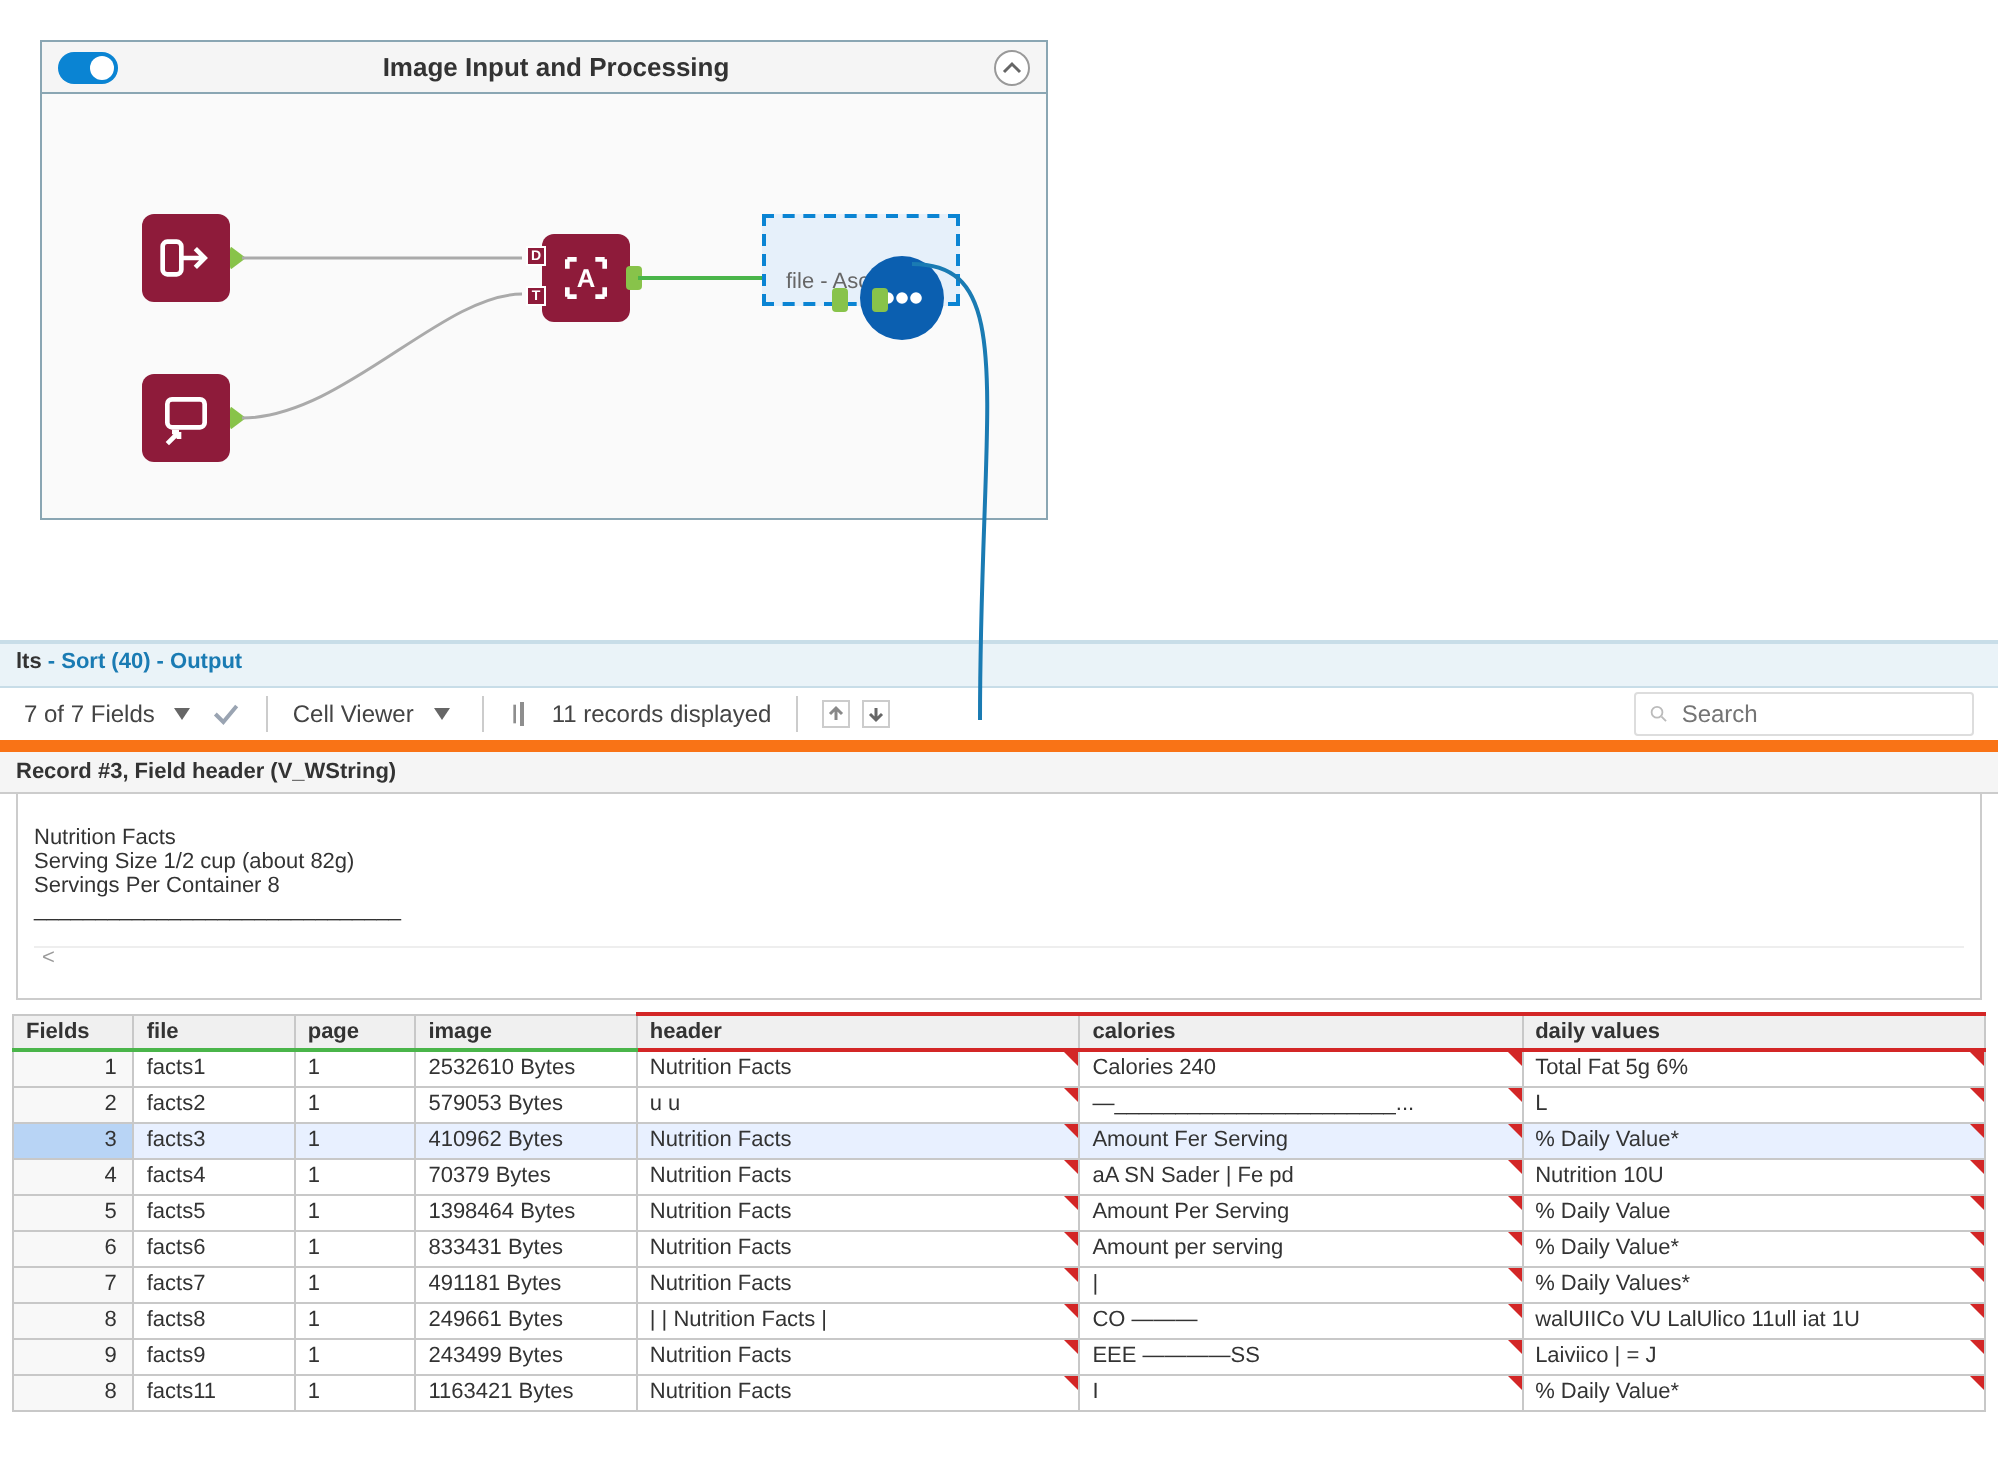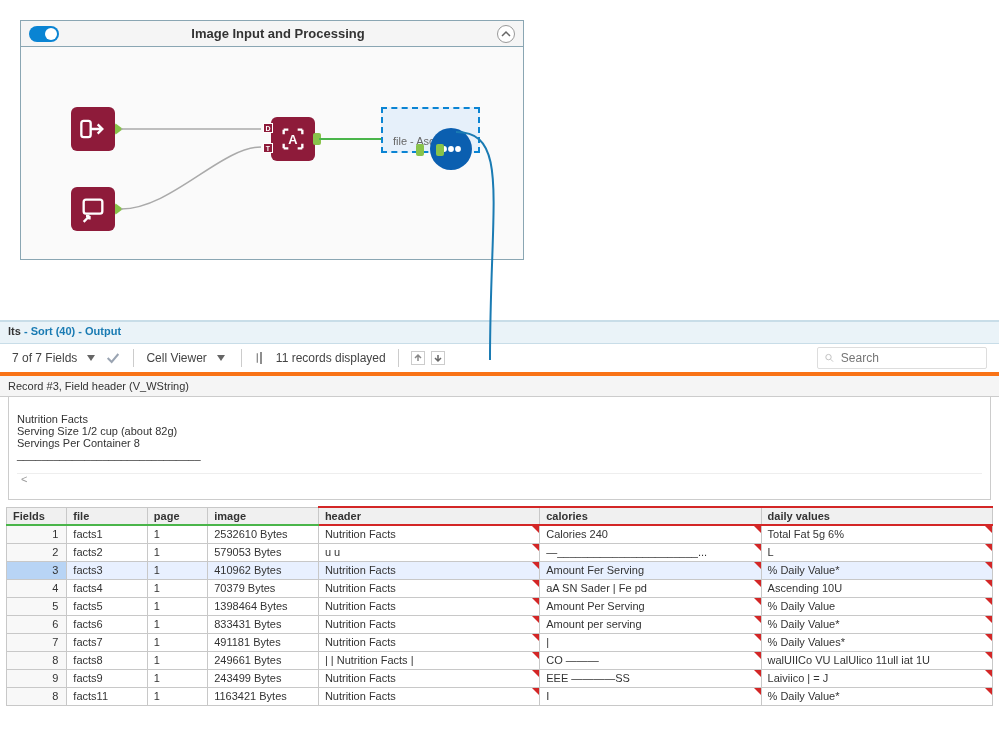--- a/index.html
+++ b/index.html
@@ -125,21 +125,21 @@
   }
   .results-titlebar a, .results-titlebar span.sep {
     color: #1a7bb3;
     text-decoration: none;
   }
   .toolbar {
     height: 32px;
     display:flex;
     align-items:center;
     padding: 0 12px;
-    border-bottom: 4px solid #f97316;
+    border-bottom: 6px solid #f97316;
     gap: 6px;
     background:#fff;
   }
   .toolbar .sep-v {
     width:1px; height:18px; background:#ccc; margin:0 6px;
   }
   .toolbar .label {
     color:#444;
   }
   .toolbar .caret-down {
@@ -174,21 +174,21 @@
     border:none;outline:none;
     font-size:12px;
     width:100%;
     color:#14532d;
   }
 
   .record-info-bar {
     background:#f5f5f5;
     padding: 4px 8px;
     font-size:11px;
-    font-weight:normal;
+    font-weight:bold;
     border-bottom:1px solid #ccc;
   }
   .cell-view {
     border:1px solid #ccc;
     border-top:none;
     padding:4px 8px;
     font-size:11px;
     min-height:60px;
     margin:0 8px 6px 8px;
     background:#fff;
@@ -428,21 +428,21 @@
             <td class="red-tri">Amount Fer Serving</td>
             <td class="red-tri">% Daily Value*</td>
           </tr>
           <tr>
             <td class="rec-num">4</td>
             <td>facts4</td>
             <td>1</td>
             <td>70379 Bytes</td>
             <td class="red-tri">Nutrition Facts</td>
             <td class="red-tri">aA SN Sader | Fe pd</td>
-            <td class="red-tri">Ascending 10U</td>
+            <td class="red-tri">Nutrition 10U</td>
           </tr>
           <tr>
             <td class="rec-num">5</td>
             <td>facts5</td>
             <td>1</td>
             <td>1398464 Bytes</td>
             <td class="red-tri">Nutrition Facts</td>
             <td class="red-tri">Amount Per Serving</td>
             <td class="red-tri">% Daily Value</td>
           </tr>

